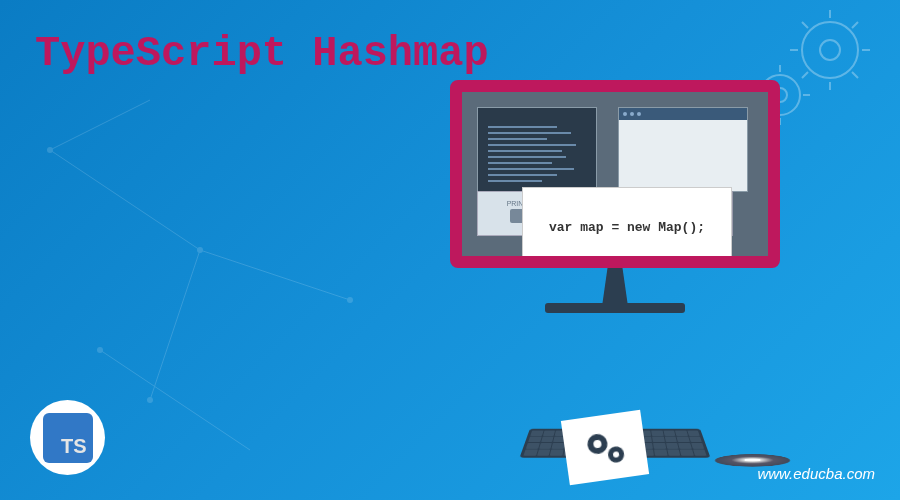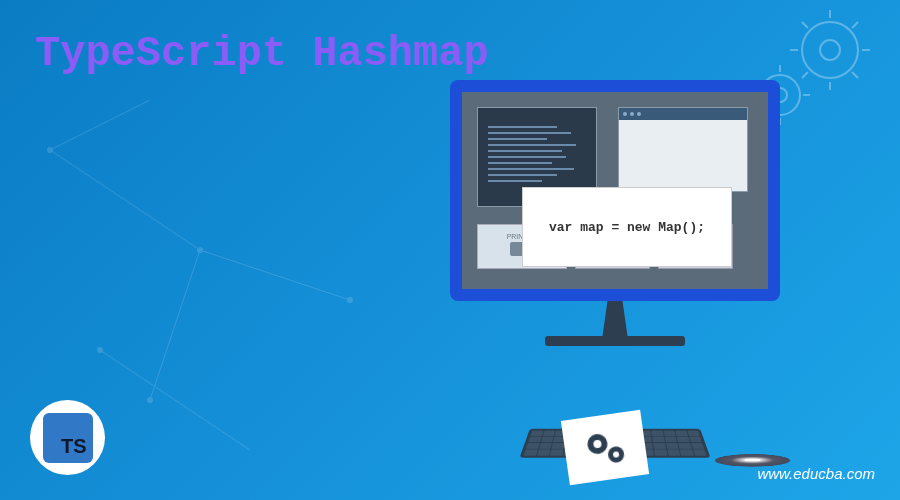--- a/index.html
+++ b/index.html
@@ -23,21 +23,21 @@
       left: 0;
       width: 100%;
       height: 100%;
       opacity: 0.15;
     }
     
     .title {
       position: absolute;
       top: 30px;
       left: 35px;
-      color: #8b5cf6;
+      color: #be185d;
       font-size: 42px;
       font-weight: bold;
       font-family: 'Courier New', monospace;
     }
     
     .ts-badge {
       position: absolute;
       bottom: 25px;
       left: 30px;
       width: 75px;
@@ -51,44 +51,44 @@
     
     .ts-badge-inner {
       width: 50px;
       height: 50px;
       background: #3178c6;
       border-radius: 6px;
       display: flex;
       align-items: flex-end;
       justify-content: flex-end;
       padding: 5px 6px;
-      color: #0f172a;
+      color: #e5e5e5;
       font-weight: bold;
       font-size: 20px;
     }
     
     .gears-bg {
       position: absolute;
       top: 10px;
       right: 20px;
       opacity: 0.3;
     }
     
     .monitor {
       position: absolute;
       top: 80px;
       right: 120px;
       width: 330px;
     }
     
     .screen {
       width: 330px;
-      height: 221px;
+      height: 188px;
       background: #1a2332;
-      border: 12px solid #1d4ed8;
+      border: 12px solid #be185d;
       border-radius: 8px;
       position: relative;
       overflow: hidden;
     }
     
     .screen-content {
       position: absolute;
       width: 100%;
       height: 100%;
       background: #5b6b7a;

